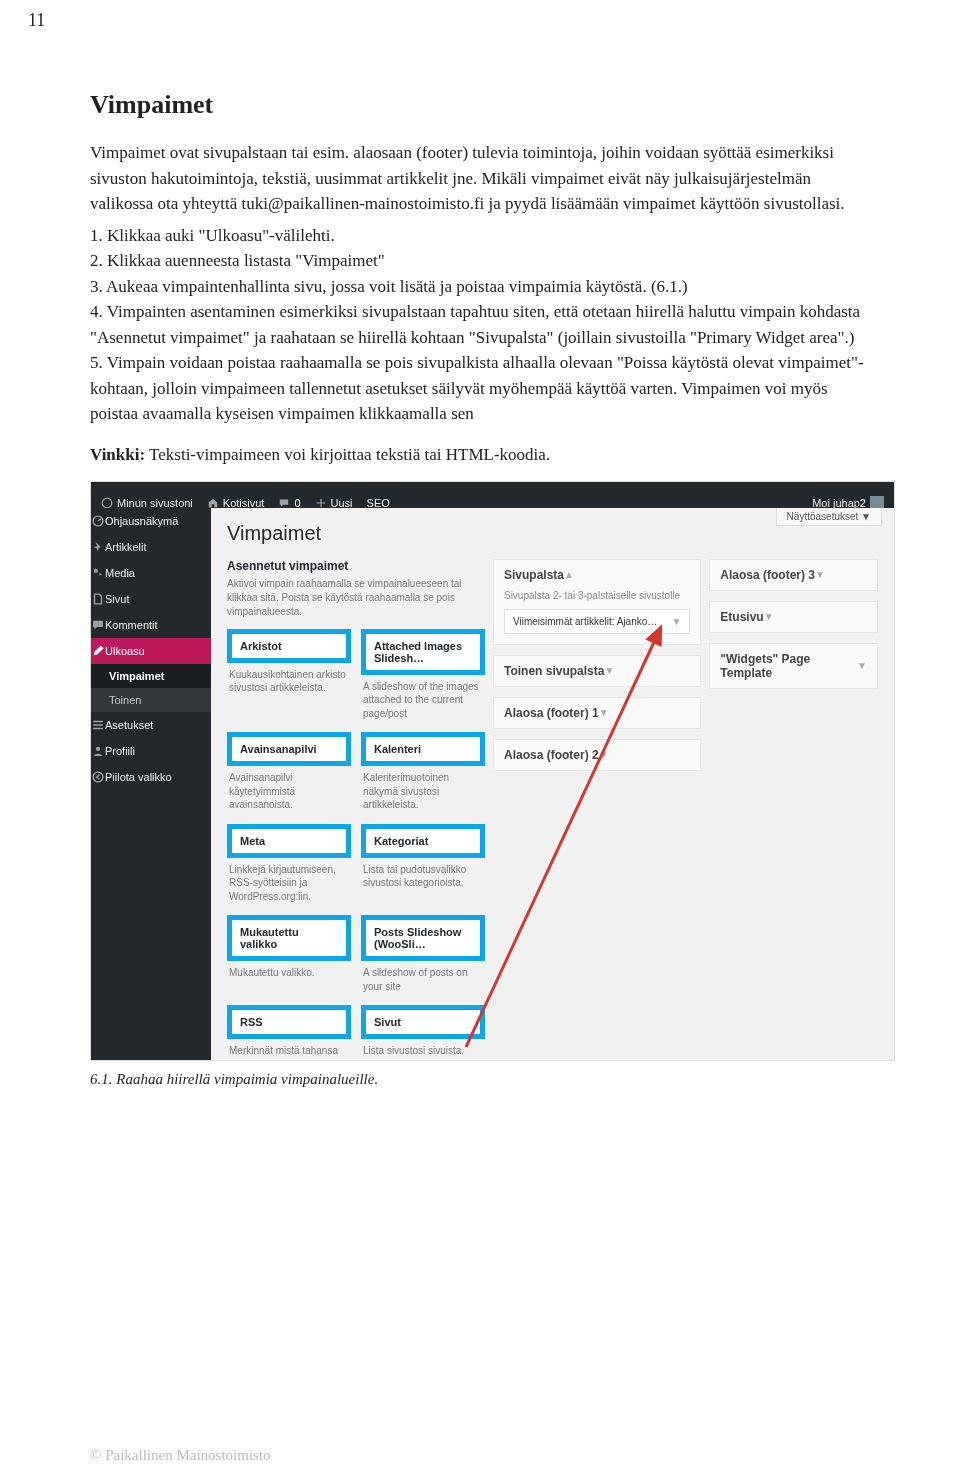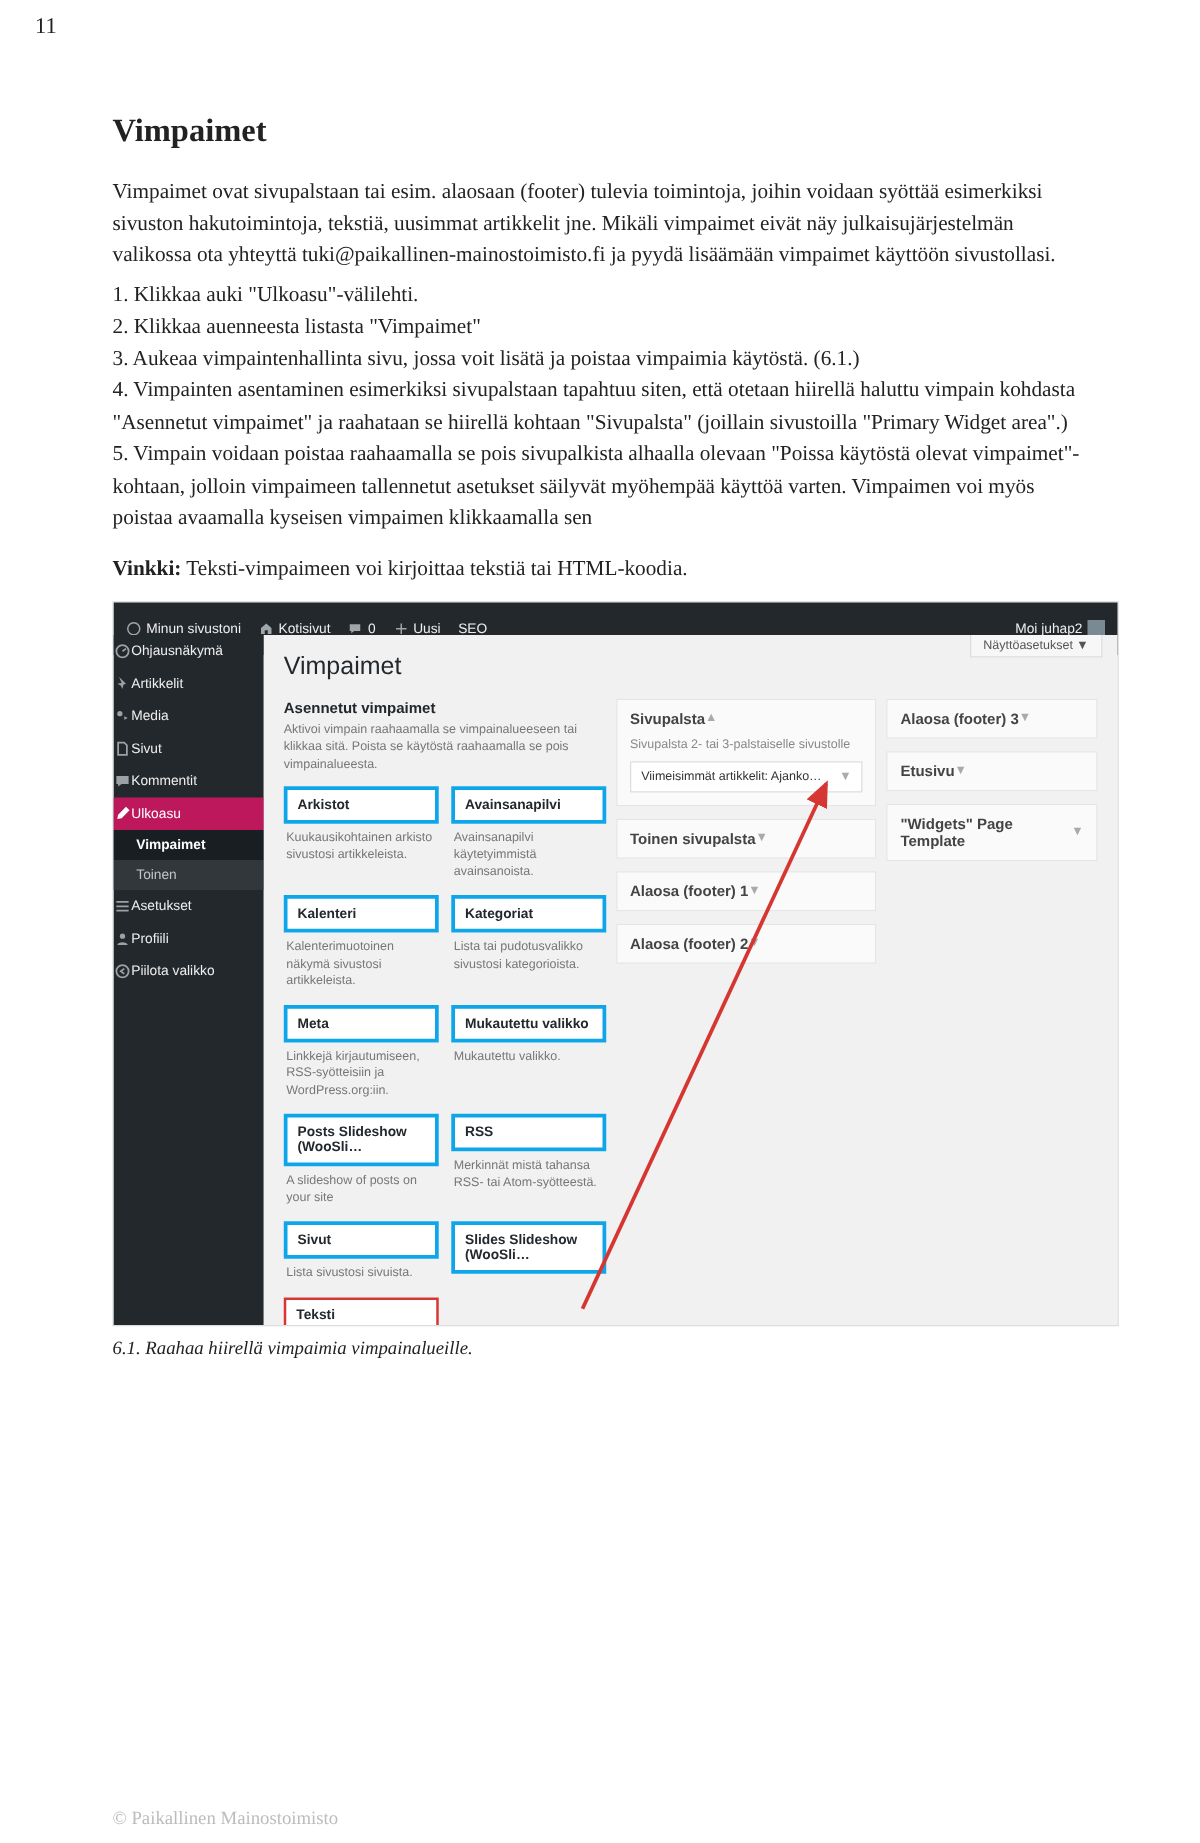--- a/index.html
+++ b/index.html
@@ -41,21 +41,21 @@
 
   .cols { display: flex; gap: 8px; align-items: flex-start; }
   .c-left { width: 260px; }
   .c-mid { width: 210px; }
   .c-right { width: 170px; }
 
   .panel-title { font-weight: bold; font-size: 12px; color: #23282d; margin-bottom: 4px; }
   .panel-note { font-size: 10px; color: #777; margin-bottom: 10px; line-height: 1.4; }
 
   .avail-grid { display: grid; grid-template-columns: 1fr 1fr; gap: 0 10px; }
-  .widget-box { background: #fff; border: 3px solid #0ea5e9; padding: 6px 8px; font-size: 11px; font-weight: bold; color: #23282d; cursor: move; }
+  .widget-box { background: #fff; border: 5px solid #0ea5e9; padding: 6px 8px; font-size: 11px; font-weight: bold; color: #23282d; cursor: move; }
   .widget-box.hl { border: 2px solid #d63631; }
   .widget-desc { font-size: 10px; color: #777; padding: 5px 2px 12px 2px; line-height: 1.35; }
 
   .droparea { background: #fafafa; border: 1px solid #e5e5e5; margin-bottom: 10px; }
   .droparea-head { display: flex; justify-content: flex-start; align-items: center; padding: 8px 10px; font-weight: bold; font-size: 12px; cursor: pointer; }
   .droparea-head .tri { color: #aaa; font-size: 10px; }
   .droparea-sub { font-size: 10px; color: #888; padding: 0 10px 8px 10px; }
   .droparea .placed { margin: 0 10px 10px 10px; background: #fff; border: 1px solid #ddd; padding: 6px 8px; font-size: 10px; color: #333; display: flex; justify-content: space-between; align-items: center; cursor: pointer; }
   .droparea .placed .tri { color: #aaa; }
 
@@ -196,34 +196,38 @@
 
         <div class="c-left">
           <div class="panel-title">Asennetut vimpaimet</div>
           <div class="panel-note">Aktivoi vimpain raahaamalla se vimpainalueeseen tai klikkaa sitä. Poista se käytöstä raahaamalla se pois vimpainalueesta.</div>
           <div class="avail-grid" id="avail-grid">
               <div>
                 <div class="widget-box">Arkistot</div>
                 <div class="widget-desc">Kuukausikohtainen arkisto sivustosi artikkeleista.</div>
               </div>
               <div>
+                <div class="widget-box">Attached Images Slidesh…</div>
+                <div class="widget-desc">A slideshow of the images attached to the current page/post</div>
+              </div>
+              <div>
                 <div class="widget-box">Avainsanapilvi</div>
                 <div class="widget-desc">Avainsanapilvi käytetyimmistä avainsanoista.</div>
               </div>
               <div>
                 <div class="widget-box">Kalenteri</div>
                 <div class="widget-desc">Kalenterimuotoinen näkymä sivustosi artikkeleista.</div>
               </div>
               <div>
+                <div class="widget-box">Meta</div>
+                <div class="widget-desc">Linkkejä kirjautumiseen, RSS-syötteisiin ja WordPress.org:iin.</div>
+              </div>
+              <div>
                 <div class="widget-box">Kategoriat</div>
                 <div class="widget-desc">Lista tai pudotusvalikko sivustosi kategorioista.</div>
-              </div>
-              <div>
-                <div class="widget-box">Meta</div>
-                <div class="widget-desc">Linkkejä kirjautumiseen, RSS-syötteisiin ja WordPress.org:iin.</div>
               </div>
               <div>
                 <div class="widget-box">Mukautettu valikko</div>
                 <div class="widget-desc">Mukautettu valikko.</div>
               </div>
               <div>
                 <div class="widget-box">Posts Slideshow (WooSli…</div>
                 <div class="widget-desc">A slideshow of posts on your site</div>
               </div>
               <div>

